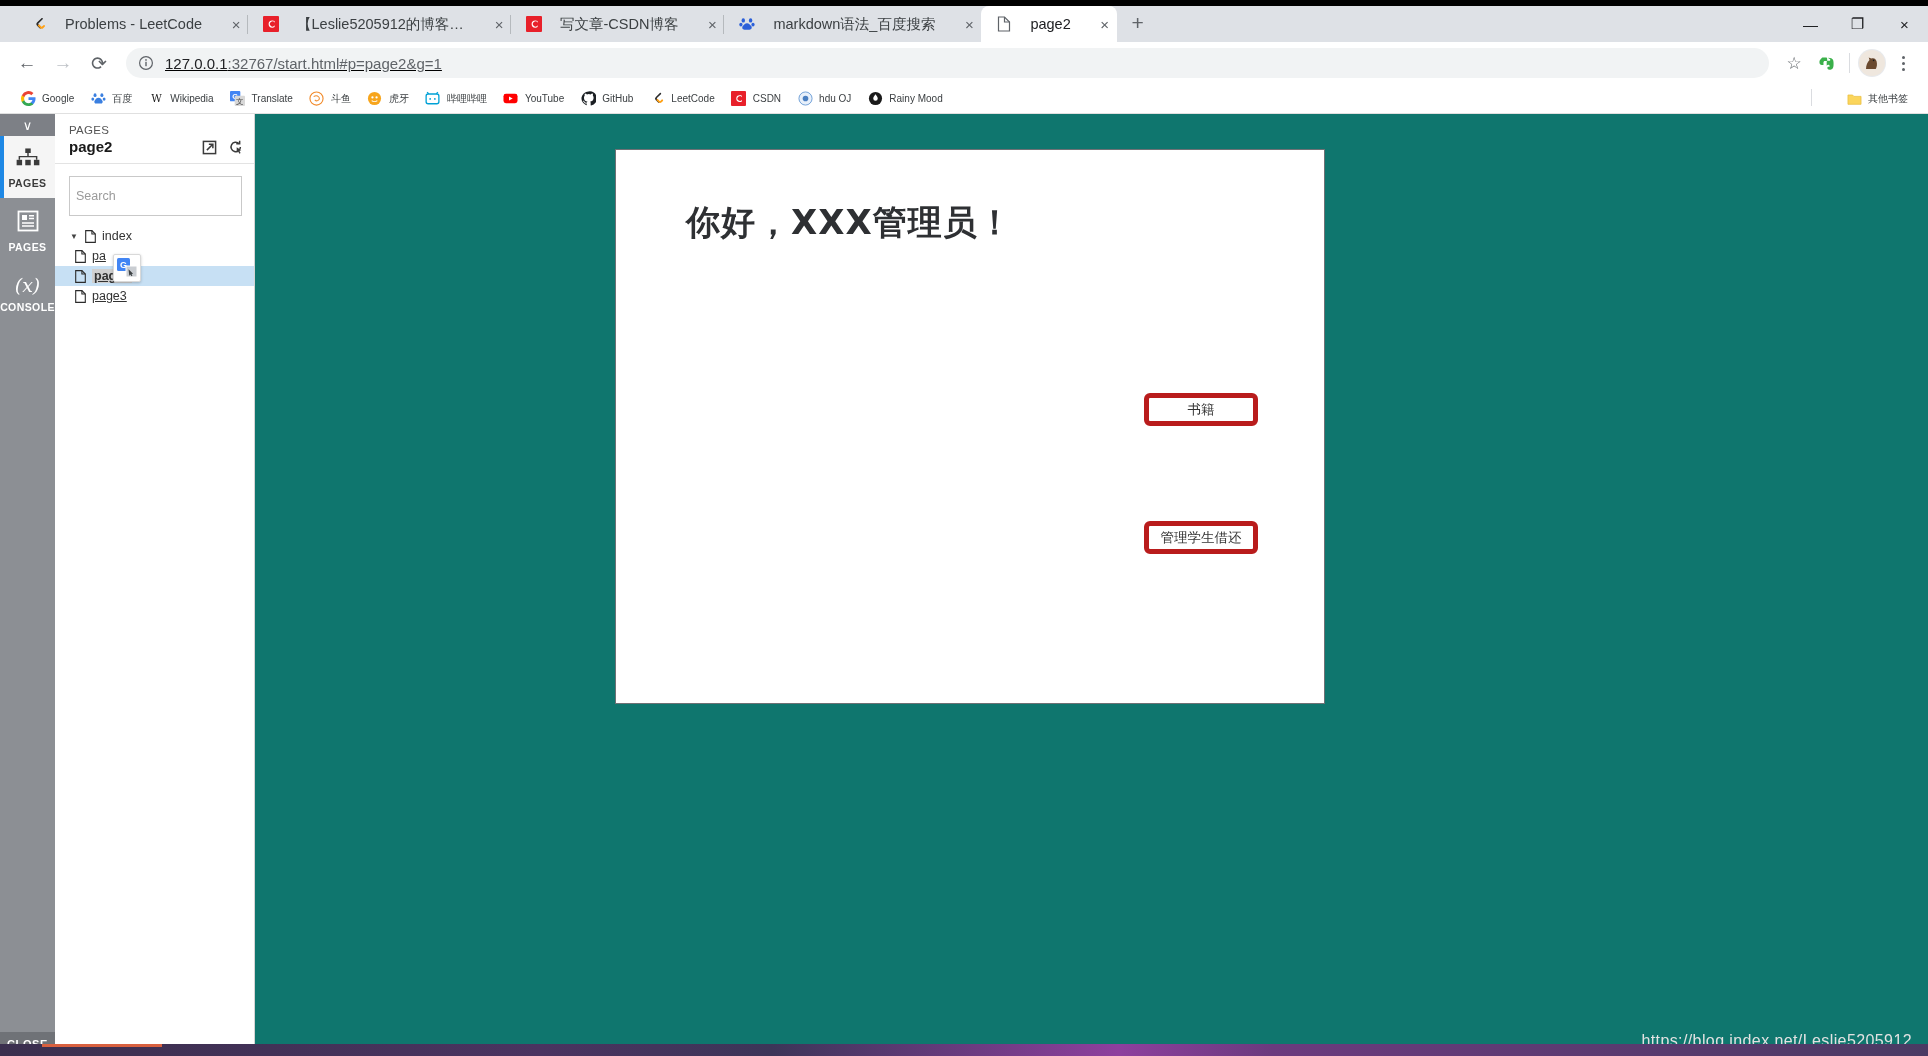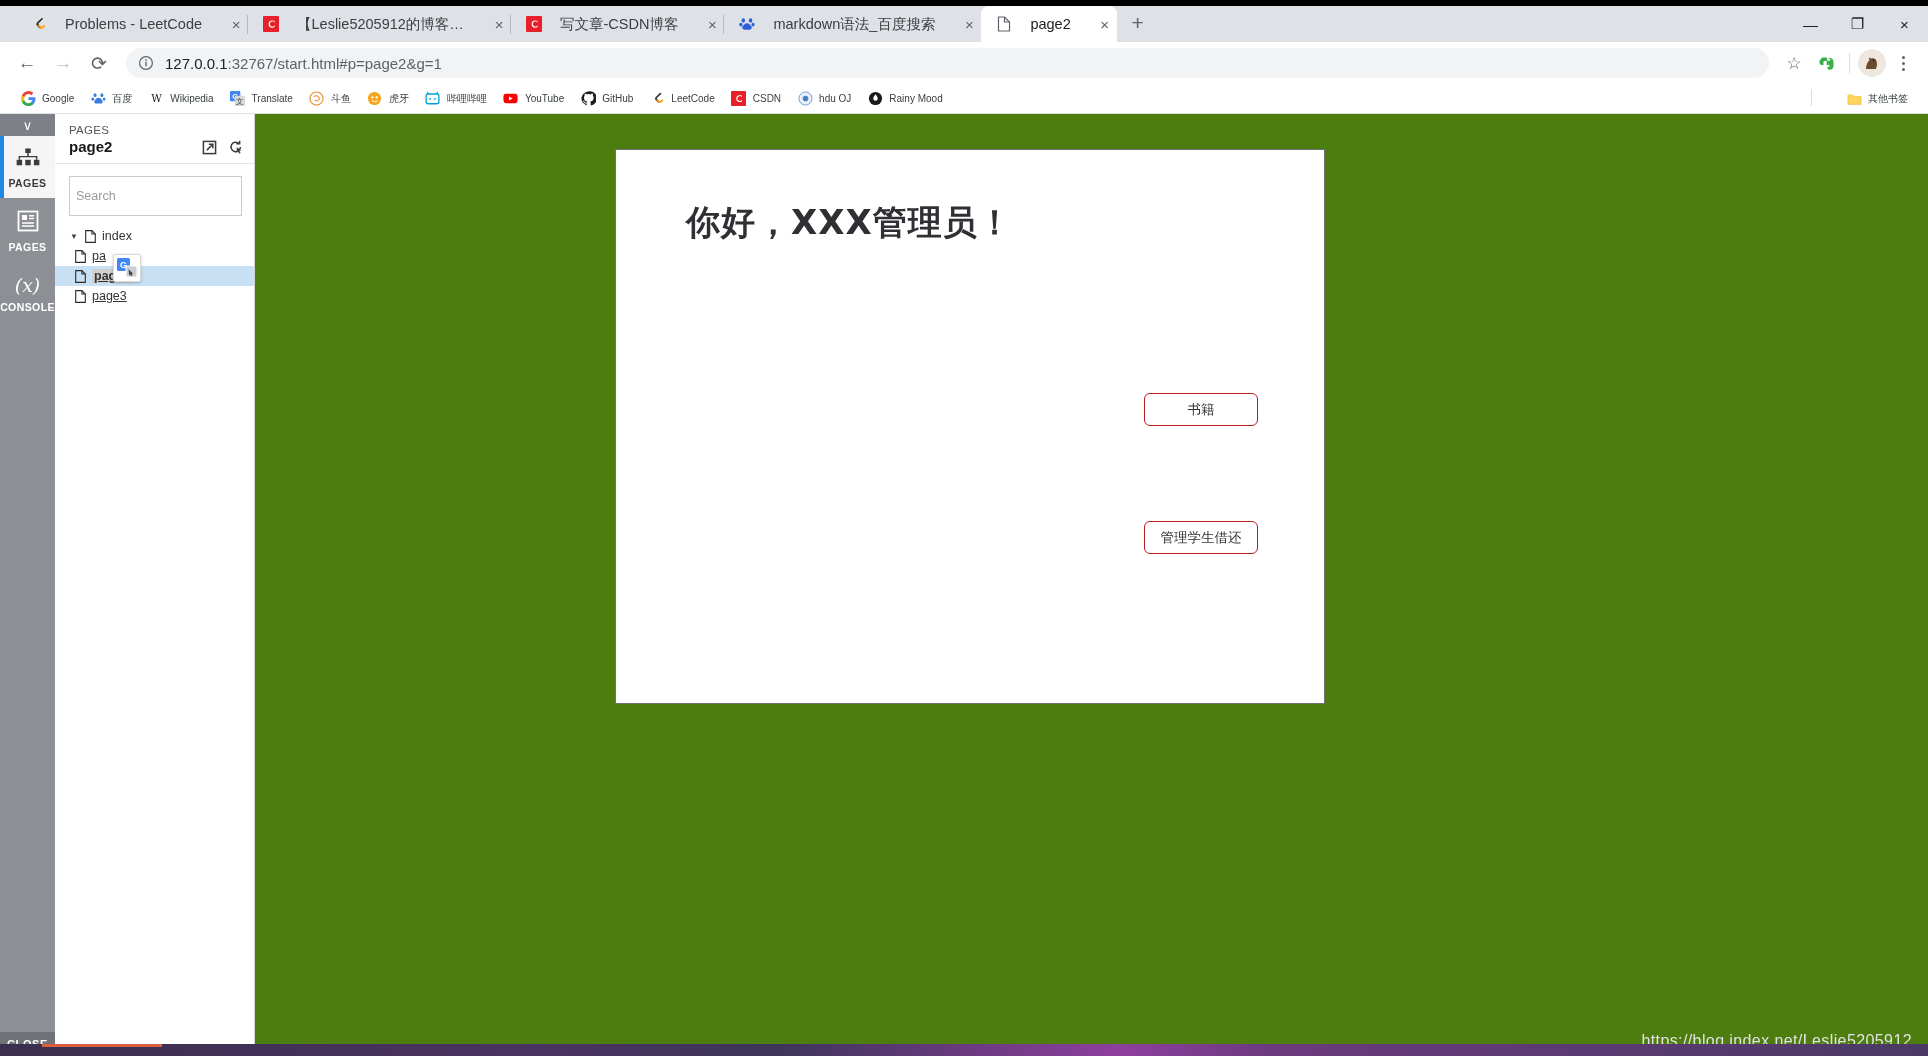--- a/index.html
+++ b/index.html
@@ -56,21 +56,21 @@
   
   .toolbar {
     height: 42px; background:#fff; display:flex; align-items:center; padding: 0 10px;
     gap: 2px;
   }
   .navbtn { width:34px; height:34px; display:flex; align-items:center; justify-content:center;
             color:#5f6368; font-size:19px; border-radius:50%; }
   .navbtn.disabled { color:#bdc1c6; }
   .omnibox {
     flex:1; height:30px; background:#f1f3f4; border-radius:15px; display:flex; align-items:center;
-    padding: 0 12px; margin: 16px 8px; gap:10px; min-width:0;
+    padding: 0 12px; margin: 16px 8px; gap:10px; min-width:0;text-decoration:underline;
   }
   .omnibox .info-icon { width:17px; height:17px; flex:none; color:#5f6368; }
   .url { font-size:15px; color:#202124; white-space:nowrap; overflow:hidden; text-overflow:ellipsis; }
   .url .dim { color:#5f6368; }
   .star-btn { width:30px;height:30px;display:flex;align-items:center;justify-content:center;color:#5f6368;font-size:17px; }
   .ext-icon { width:30px;height:30px;display:flex;align-items:center;justify-content:center; }
   .tb-sep { width:1px; height:20px; background:#dadce0; margin: 0 6px; }
   .avatar-btn { width:28px;height:28px;border-radius:50%;overflow:hidden;background:#e8eaed;
      display:flex;align-items:center;justify-content:center; }
   .menu-btn { width:30px;height:34px;display:flex;flex-direction:column;align-items:center;justify-content:center;gap:3px; }
@@ -137,32 +137,32 @@
   .doc-ico { width:11px; height:13px; flex:none; }
 
   
   .tr-badge {
     position:absolute; width:28px; height:28px; background:#fff; border:1px solid #d9d9d9;
     border-radius:2px; box-shadow: 0 1px 3px rgba(0,0,0,.22);
     display:flex; align-items:center; justify-content:center;
   }
 
   
-  .canvas { flex:1; background:#4d7c0f; position:relative; overflow:hidden; }
+  .canvas { flex:1; background:#0f766e; position:relative; overflow:hidden; }
   .frame {
     position:absolute; left: 360px; top: 35px; width: 710px; height: 555px;
     border: 1.5px solid #6e7175; background:#fff;
   }
   .hello {
     position:absolute; left: 70px; top: 50px;
     font-size: 34px; font-weight: bold; color:#2e3033; letter-spacing:1px;
     font-family: "DejaVu Sans", sans-serif;
   }
   .abtn {
-    position:absolute; border:1px solid #b91c1c; border-radius:6px; background:#fff;
+    position:absolute; border:5px solid #b91c1c; border-radius:6px; background:#fff;
     display:flex; align-items:center; justify-content:center;
     font-size:13.5px; color:#333; font-family:"DejaVu Sans", sans-serif;
   }
   .abtn.b1 { left: 528px; top: 243px; width: 114px; height: 33px; }
   .abtn.b2 { left: 528px; top: 371px; width: 114px; height: 33px; }
 
   .watermark {
     position:absolute; right: 16px; bottom: 6px; font-size:16px; color:#e2e2e2;
     letter-spacing:.4px; white-space:nowrap;
   }

